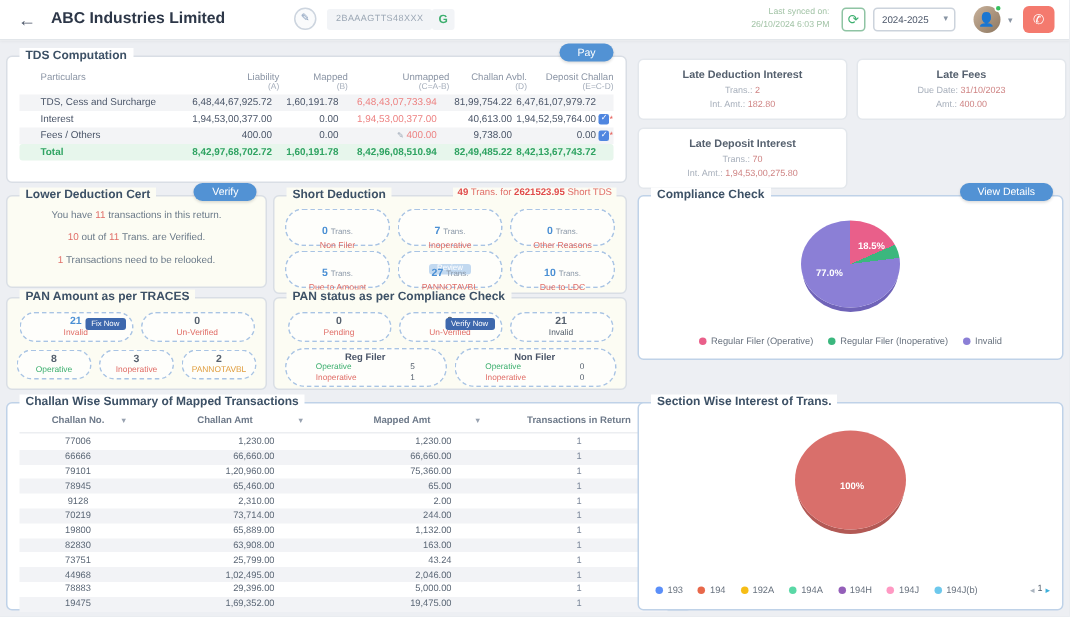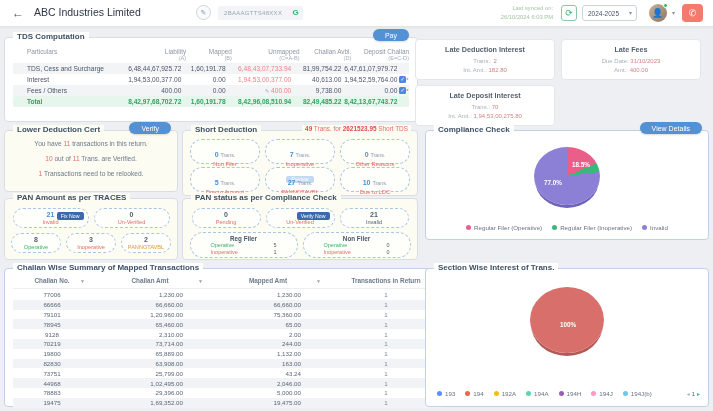--- a/index.html
+++ b/index.html
@@ -4,21 +4,21 @@
 <style>
   * { margin:0; padding:0; box-sizing:border-box; }
   html,body { background:#e6e9ee; }
   .app { position:relative; width:713px; height:411px; background:#edeff3; overflow:hidden;
          font-family:"Liberation Sans", sans-serif; color:#4a5568; }
 
   
   .hdr { position:absolute; left:0; top:0; width:713px; height:27px; background:#fff;
          border-bottom:1px solid #e2e6ea; box-shadow:0 1px 2px rgba(0,0,0,.05); z-index:5; }
   .back { position:absolute; left:12px; top:6px; font-size:12px; color:#4a5568; cursor:pointer; }
-  .title { position:absolute; left:34px; top:6px; font-size:10.5px; font-weight:normal; color:#2d3748; }
+  .title { position:absolute; left:34px; top:6px; font-size:10.5px; font-weight:bold; color:#2d3748; }
   .edit-circ { position:absolute; left:196px; top:5px; width:15px; height:15px; border:1px solid #cdd5df;
                border-radius:50%; text-align:center; line-height:13px; font-size:7px; color:#7a93b4; background:#fafbfc; }
   .tan-box { position:absolute; left:218px; top:6px; height:14px; padding:0 6px; background:#f2f4f7;
              border-radius:2px; font-size:6px; color:#9aa6b4; line-height:14px; letter-spacing:.3px; }
   .gst-box { position:absolute; left:288px; top:6px; width:15px; height:14px; background:#f2f4f7; border-radius:2px;
              text-align:center; line-height:14px; font-size:8px; font-weight:bold; color:#3daf6f; }
   .synced { position:absolute; right:160px; top:4px; text-align:right; font-size:5.8px; color:#a2c3a6; line-height:9px; }
   .refresh { position:absolute; right:136px; top:5px; width:16px; height:16px; border:1px solid #8fc4a4;
              border-radius:3px; text-align:center; line-height:15px; font-size:9px; color:#3daf6f; background:#fff; }
   .yearsel { position:absolute; right:76px; top:5px; width:55px; height:16px; border:1px solid #ccd3dc; border-radius:3px;
@@ -53,21 +53,21 @@
   .cx{width:12px;text-align:left; padding-left:2px;}
   .t-row.odd { background:#f3f4f6; }
   .t-row.total { background:#e7f6ec; color:#2fa362; font-weight:bold; border-radius:2px; }
   .red { color:#ed8383; }
   .cb { display:inline-block; width:7px; height:7px; background:#4f86e0; border-radius:1.5px; color:#fff;
         font-size:5.5px; line-height:7px; text-align:center; vertical-align:middle; }
   .ast { color:#e5554f; font-size:6px; }
   .pencil-sm { color:#9aa6b4; font-size:5.5px; }
 
   
-  .cards { position:absolute; left:415px; top:39px; width:286px; display:grid;
+  .cards { position:absolute; left:425px; top:39px; width:286px; display:grid;
            grid-template-columns:140px 140px; grid-gap:5px 6px; }
   .card { height:41px; background:#fff; border:1px solid #e3e7ec; border-radius:4px; text-align:center; padding-top:5px; }
   .card .ct { font-size:7.2px; font-weight:bold; color:#55606e; }
   .card .cl { font-size:6px; margin-top:3.5px; }
   .card .cl .lab { color:#a8b0bc; }
   .card .cl .val { color:#cf8484; }
 
   
   .ldc-line { text-align:center; font-size:6.6px; color:#6b7a89; }
   .ldc-line .acc { color:#e06e68; }

